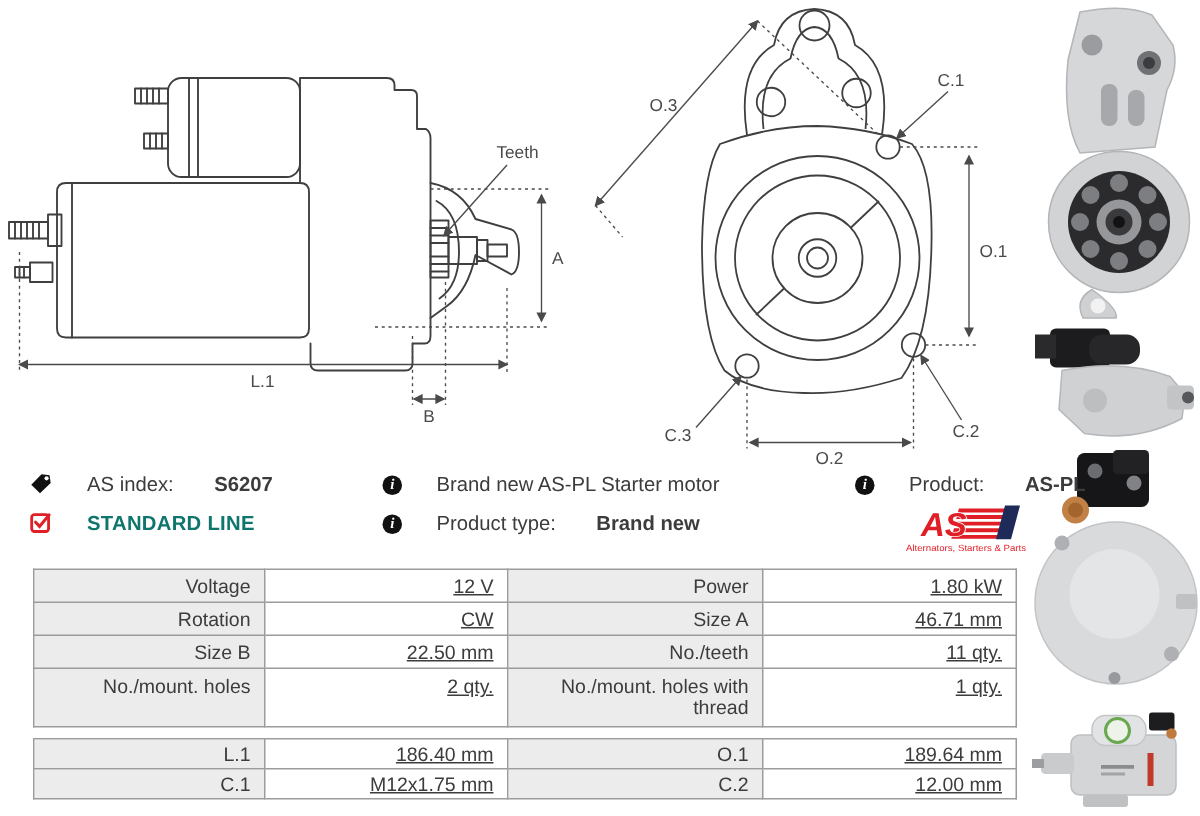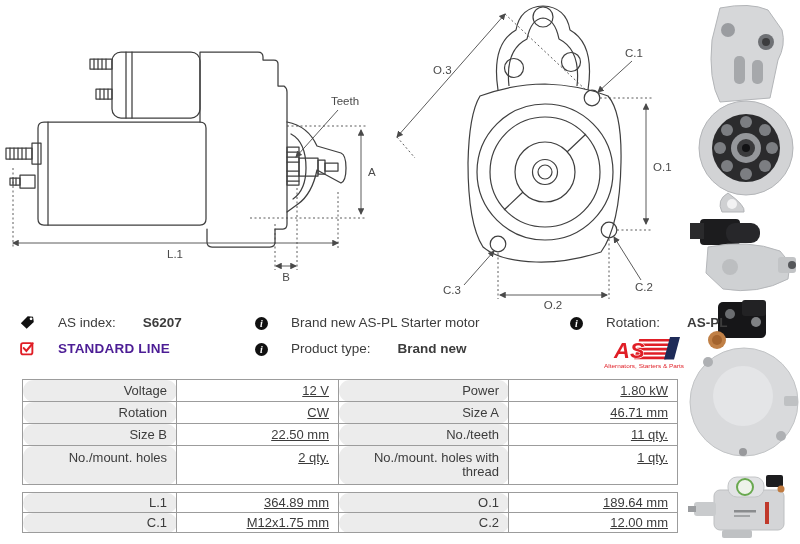--- a/index.html
+++ b/index.html
@@ -5,25 +5,25 @@
   html,body{margin:0;padding:0;background:#fff;}
   .screen{position:relative;width:800px;height:544px;background:#fff;overflow:hidden;
           font-family:"Liberation Sans",sans-serif;color:#3c3c3c;}
   svg text{font-family:"Liberation Sans",sans-serif;}
   .abs{position:absolute;}
   
   .info-item{position:absolute;display:flex;align-items:flex-end;gap:23px;font-size:13.5px;white-space:nowrap;}
   .info-item b{margin-left:4px;}
   .ico-info{width:13px;height:13px;border-radius:50%;background:#111;color:#fff;
             font:italic bold 10px "Liberation Serif",serif;display:flex;align-items:center;justify-content:center;flex:0 0 13px;}
-  .red{color:#4c1d95;font-weight:bold;letter-spacing:.2px;}
+  .red{color:#0f766e;font-weight:bold;letter-spacing:.2px;}
   
   table.spec{position:absolute;left:22px;width:655px;border-collapse:collapse;table-layout:fixed;font-size:13px;color:#3c3c3c;}
   table.spec td{border:1px solid #9c9c9c;text-align:right;padding:0 9px 0 4px;overflow:hidden;}
-  table.spec td.l{background:#ececec;border-radius:11px;}
+  table.spec td.l{background:#ececec;}
   table.spec td.v{background:#ffffff;text-decoration:underline;}
   table.spec tr{height:22px;}
   table.spec tr.tall{height:39px;}
   table.spec tr.tall td{vertical-align:top;padding-top:5px;line-height:14px;}
   table#t2 tr{height:20px;}
 </style>
 </head>
 <body>
 
 <div class="screen">
@@ -219,21 +219,21 @@
   </div>
 
   <div class="info-item" style="left:255px;top:341px">
     <span class="ico-info">i</span>
     <span>Product type:</span>
       <b>Brand new</b>
   </div>
 
   <div class="info-item" style="left:570px;top:315px">
     <span class="ico-info">i</span>
-    <span>Rotation:</span>
+    <span>Product:</span>
       <b>AS-PL</b>
   </div>
 
   <svg class="abs" style="left:602px;top:336px" width="84" height="34" viewBox="0 0 84 34">
     <g transform="skewX(-14)" fill="#e01e26">
       <rect x="38" y="3" width="32" height="2.6"></rect>
       <rect x="38" y="7.4" width="32" height="2.6"></rect>
       <rect x="38" y="11.8" width="32" height="2.6"></rect>
       <rect x="38" y="16.2" width="32" height="2.6"></rect>
       <rect x="38" y="20.6" width="32" height="2.6"></rect>
@@ -281,21 +281,21 @@
   <table class="spec" id="t2" style="top:492px">
     <colgroup>
         <col style="width:154px">
         <col style="width:162px">
         <col style="width:170px">
         <col style="width:169px">
       </colgroup>
     <tbody>
         <tr>
       <td class="l">L.1</td>
-      <td class="v">364.89 mm</td>
+      <td class="v">186.40 mm</td>
       <td class="l">O.1</td>
       <td class="v">189.64 mm</td>
     </tr>
     <tr>
       <td class="l">C.1</td>
       <td class="v">M12x1.75 mm</td>
       <td class="l">C.2</td>
       <td class="v">12.00 mm</td>
     </tr>
   </tbody>

